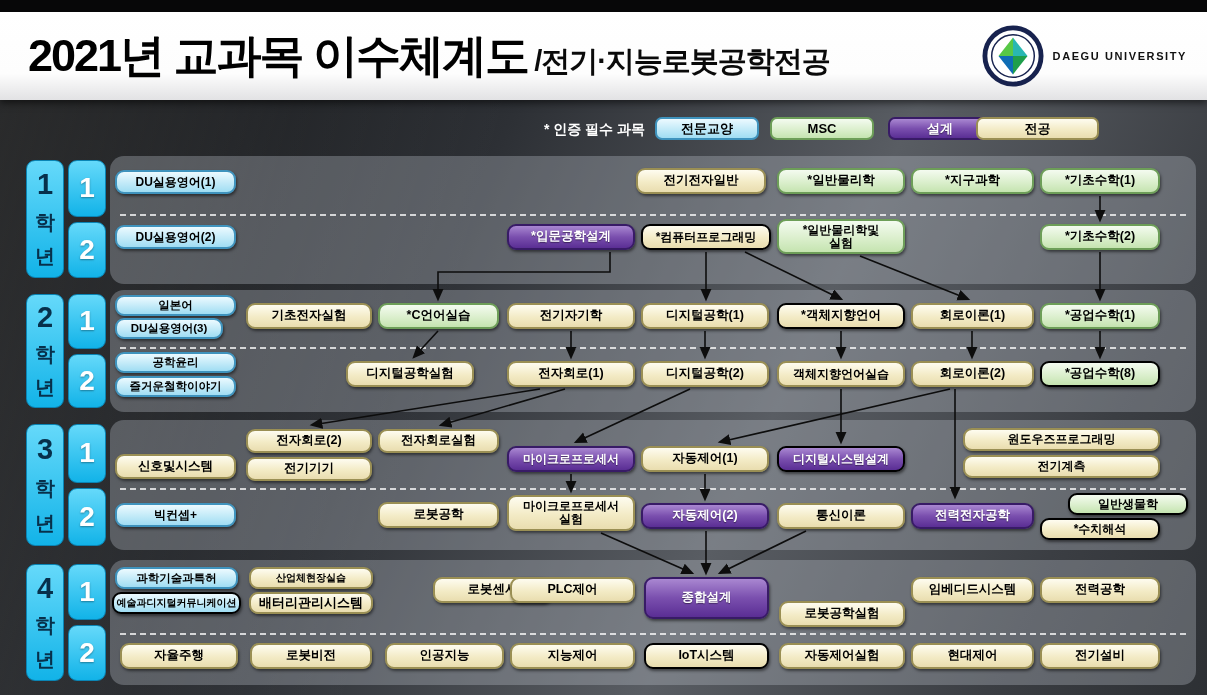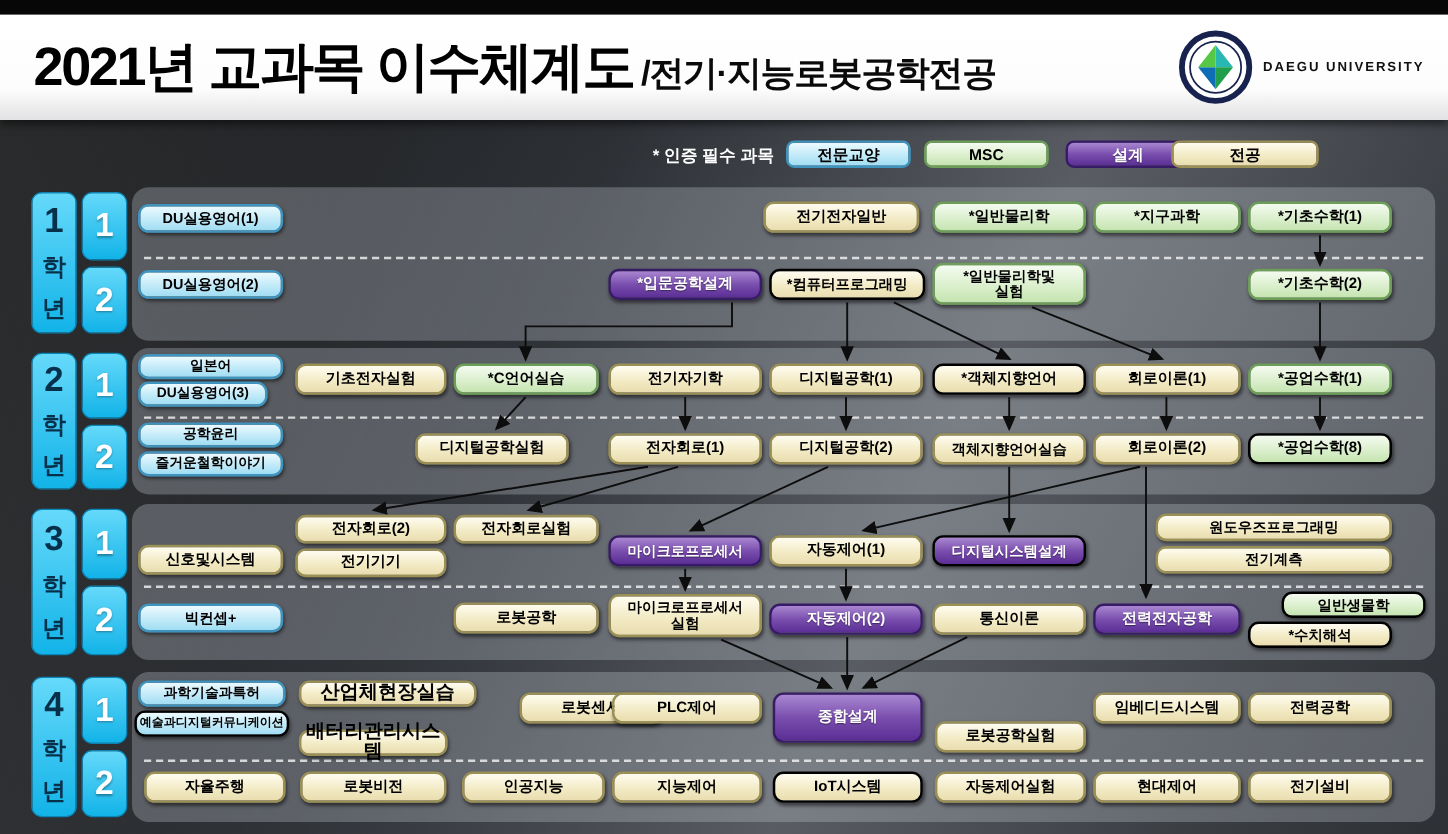--- a/index.html
+++ b/index.html
@@ -216,22 +216,22 @@
       <div class="course major" style="left: 378px; top: 502px; width: 121px; height: 26px; font-size: 12.5px;">로봇공학</div>
       <div class="course major" style="left: 507px; top: 495px; width: 128px; height: 36px; font-size: 12px;">마이크로프로세서
 실험</div>
       <div class="course design" style="left: 641px; top: 503px; width: 128px; height: 26px; font-size: 12.5px;">자동제어(2)</div>
       <div class="course major" style="left: 777px; top: 503px; width: 128px; height: 26px; font-size: 12.5px;">통신이론</div>
       <div class="course design" style="left: 911px; top: 503px; width: 123px; height: 26px; font-size: 12.5px;">전력전자공학</div>
       <div class="course msc bold" style="left: 1040px; top: 493px; width: 120px; height: 22px; font-size: 12px; margin-left: 28px;">일반생물학</div>
       <div class="course major bold" style="left: 1040px; top: 518px; width: 120px; height: 22px; font-size: 12px;">*수치해석</div>
       <div class="course liberal" style="left: 115px; top: 567px; width: 123px; height: 22px; font-size: 11.5px;">과학기술과특허</div>
       <div class="course liberal bold" style="left: 112px; top: 592px; width: 129px; height: 22px; font-size: 10px;">예술과디지털커뮤니케이션</div>
-      <div class="course major" style="left: 249px; top: 567px; width: 148px; height: 22px; font-size: 16px;">산업체현장실습</div>
-      <div class="course major" style="left: 249px; top: 592px; width: 124px; height: 22px; font-size: 16px; margin-top: 16px;">배터리관리시스템</div>
+      <div class="course major" style="left: 249px; top: 567px; width: 124px; height: 22px; font-size: 10px;">산업체현장실습</div>
+      <div class="course major" style="left: 249px; top: 592px; width: 124px; height: 22px; font-size: 13px;">배터리관리시스템</div>
       <div class="course major" style="left: 385px; top: 577px; width: 119px; height: 26px; font-size: 12.5px; margin-left: 48px;">로봇센서</div>
       <div class="course major" style="left: 510px; top: 577px; width: 125px; height: 26px; font-size: 12.5px;">PLC제어</div>
       <div class="course design" style="left: 644px; top: 577px; width: 125px; height: 42px; font-size: 12.5px;">종합설계</div>
       <div class="course major" style="left: 779px; top: 577px; width: 126px; height: 26px; font-size: 12.5px; margin-top: 24px;">로봇공학실험</div>
       <div class="course major" style="left: 911px; top: 577px; width: 123px; height: 26px; font-size: 12.5px;">임베디드시스템</div>
       <div class="course major" style="left: 1040px; top: 577px; width: 120px; height: 26px; font-size: 12.5px;">전력공학</div>
       <div class="course major" style="left: 120px; top: 643px; width: 118px; height: 26px; font-size: 12.5px;">자율주행</div>
       <div class="course major" style="left: 250px; top: 643px; width: 122px; height: 26px; font-size: 12.5px;">로봇비전</div>
       <div class="course major" style="left: 385px; top: 643px; width: 119px; height: 26px; font-size: 12.5px;">인공지능</div>
       <div class="course major" style="left: 510px; top: 643px; width: 125px; height: 26px; font-size: 12.5px;">지능제어</div>

